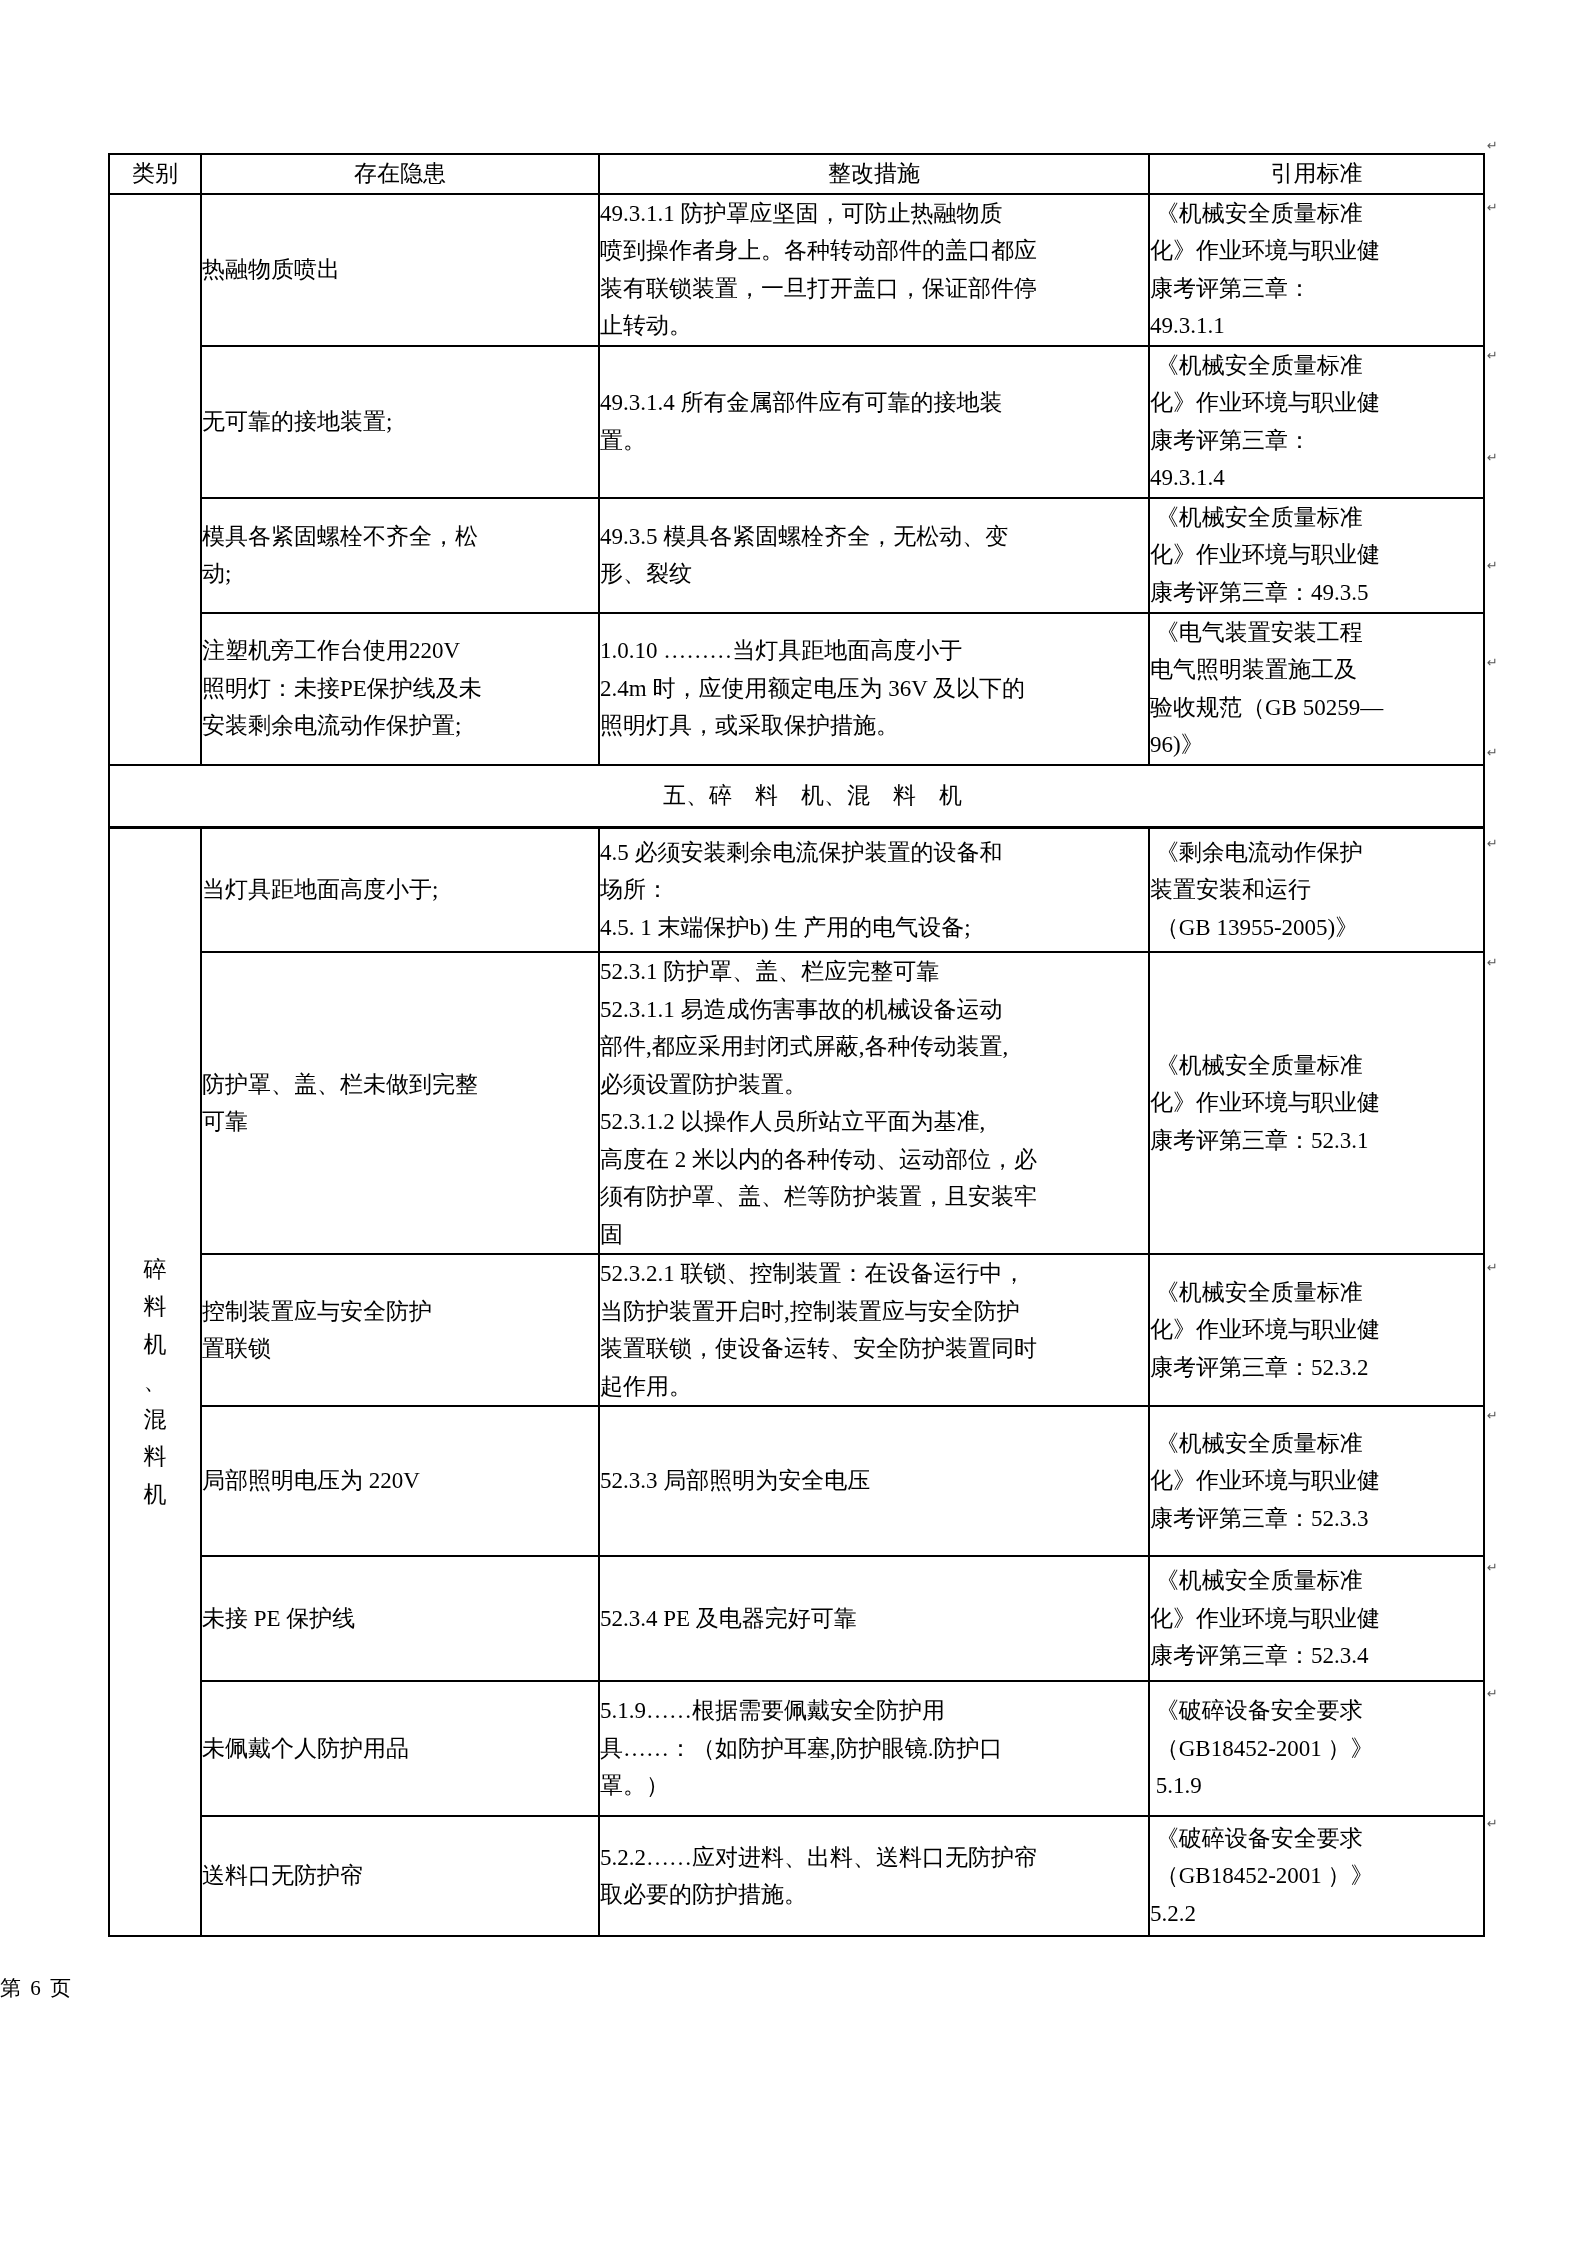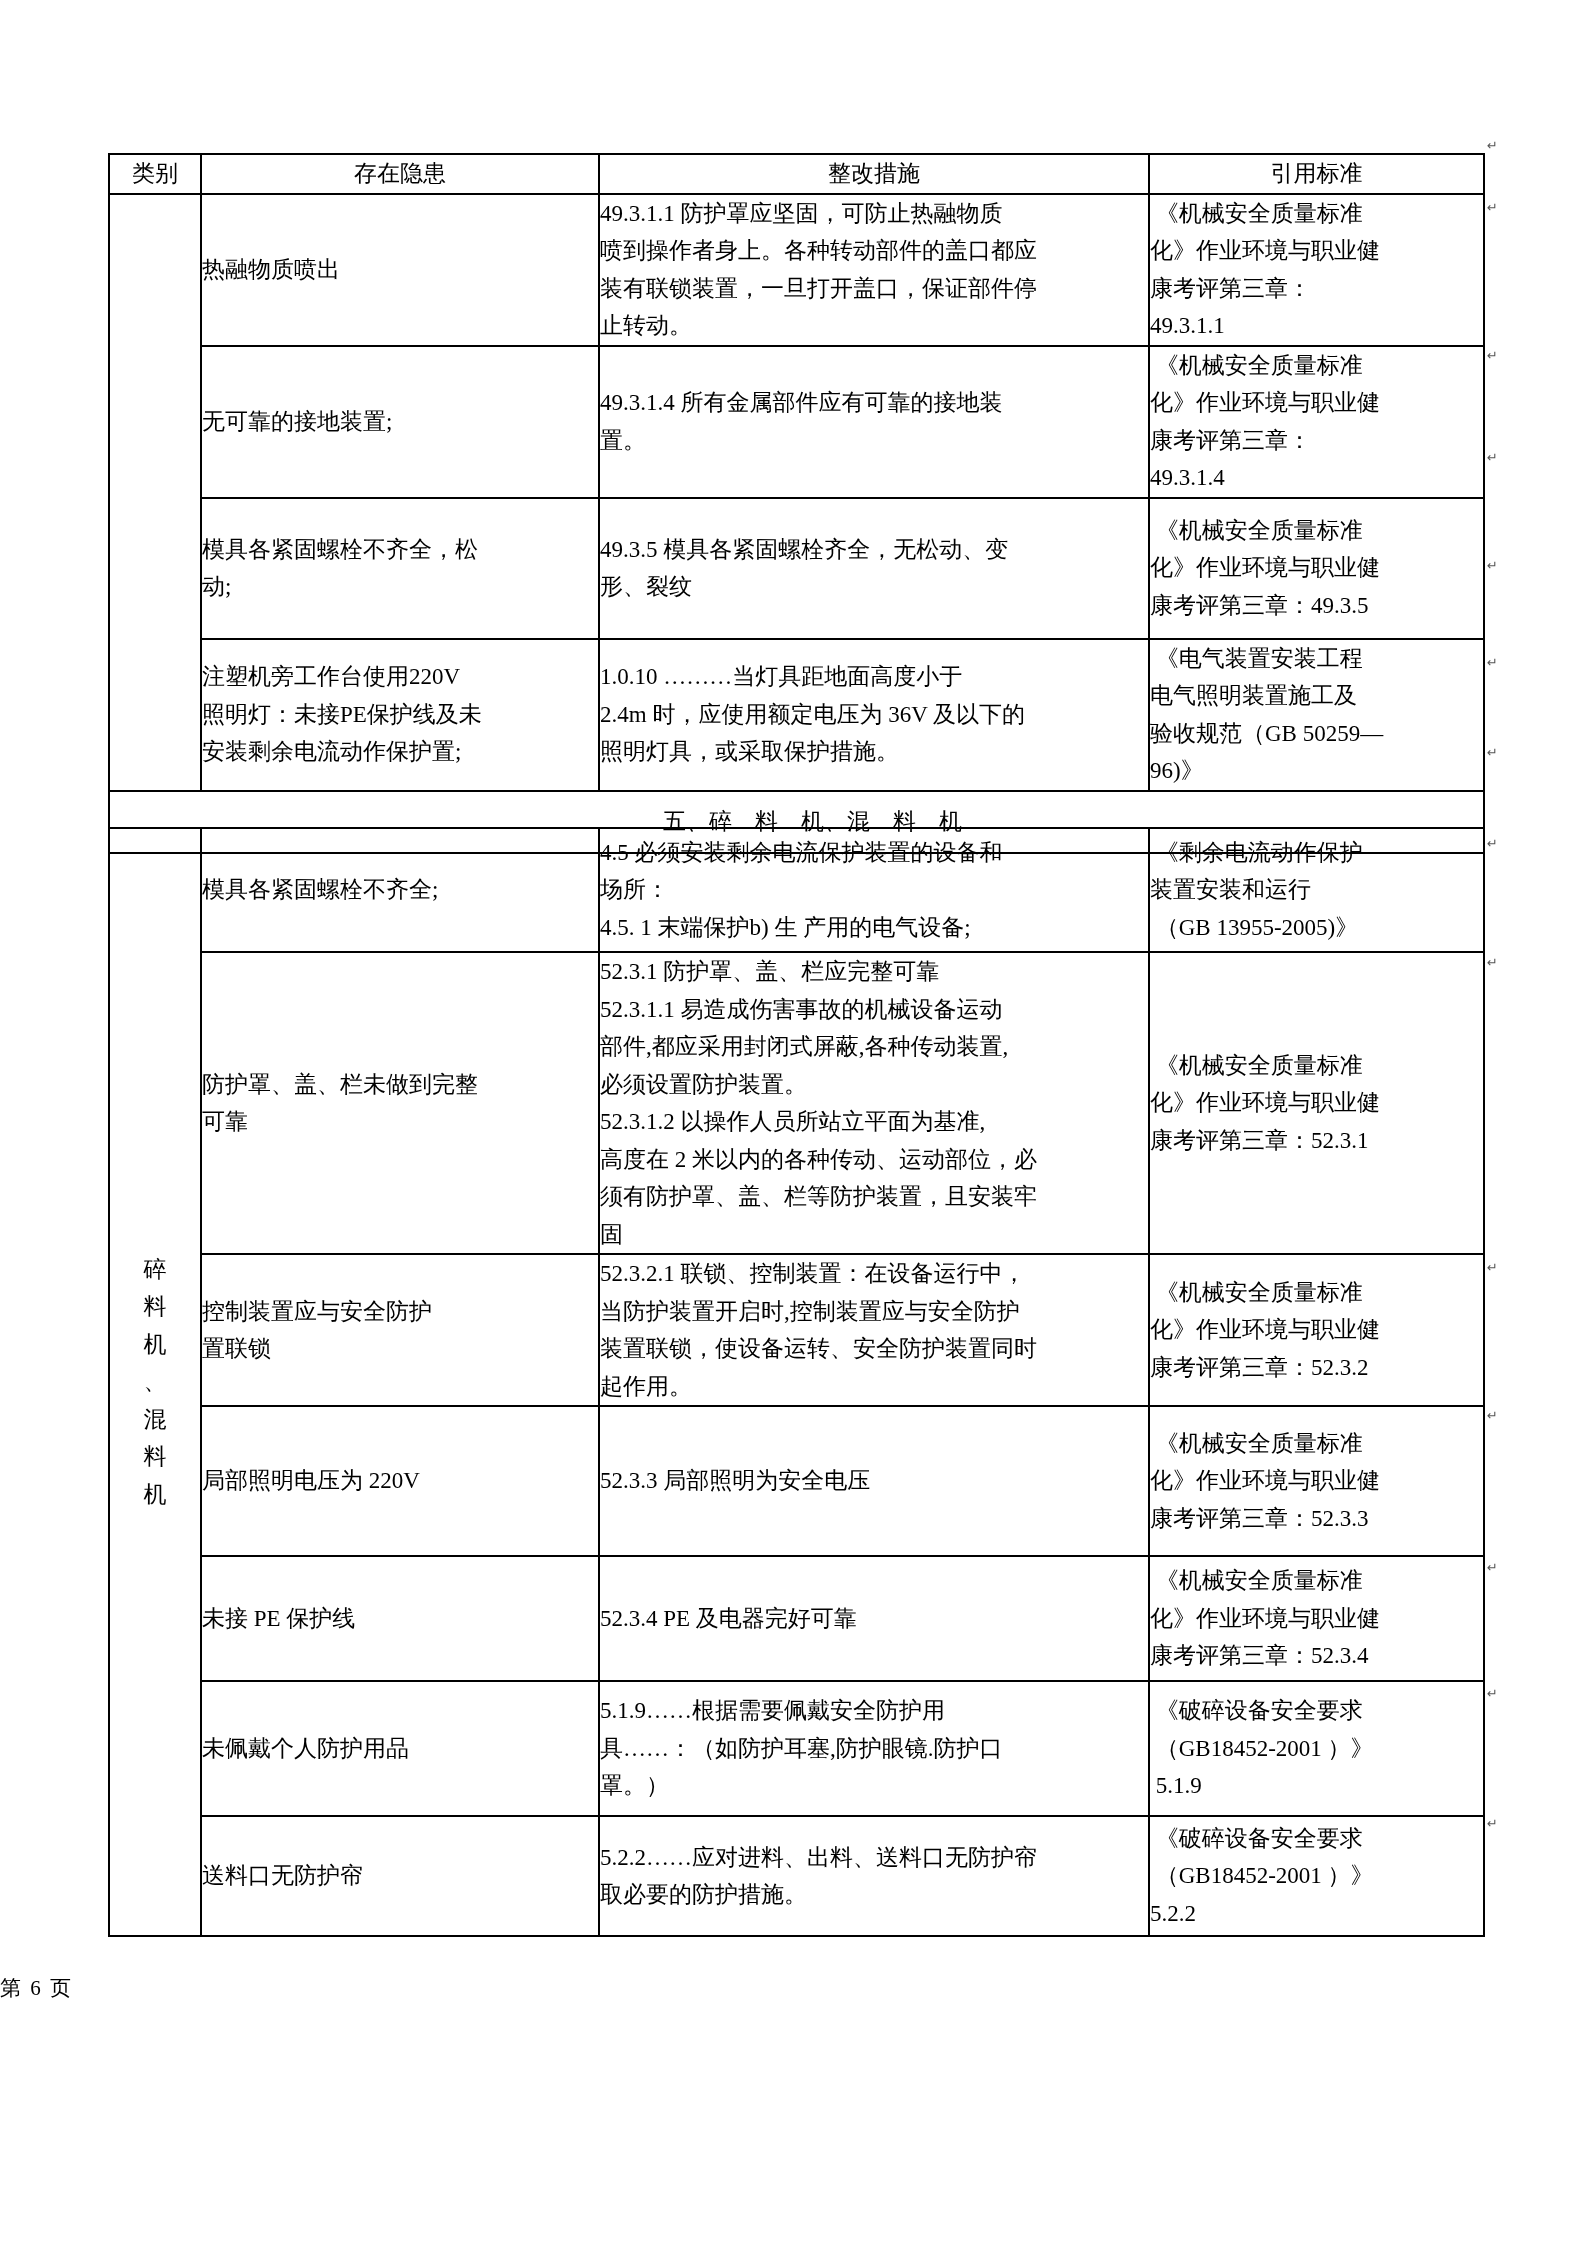--- a/index.html
+++ b/index.html
@@ -90,21 +90,21 @@
     </tr>
     <tr style="height:150px">
       <td class="haz">无可靠的接地装置;</td>
       <td class="mea">49.3.1.4 所有金属部件应有可靠的接地装
 置。</td>
       <td class="std"> 《机械安全质量标准
 化》作业环境与职业健
 康考评第三章：
 49.3.1.4</td>
     </tr>
-    <tr style="height:141px">
+    <tr style="height:115px">
       <td class="haz">模具各紧固螺栓不齐全，松
 动;</td>
       <td class="mea">49.3.5 模具各紧固螺栓齐全，无松动、变
 形、裂纹</td>
       <td class="std"> 《机械安全质量标准
 化》作业环境与职业健
 康考评第三章：49.3.5</td>
     </tr>
     <tr style="height:149px">
       <td class="haz">注塑机旁工作台使用220V
@@ -133,21 +133,21 @@
     </colgroup>
     <tbody>
         <tr style="height:124px">
       <td class="cat-vert" rowspan="7">碎
 料
 机
 、
 混
 料
 机</td>
-      <td class="haz">模具各紧固螺栓不齐全;</td>
+      <td class="haz">当灯具距地面高度小于;</td>
       <td class="mea">4.5 必须安装剩余电流保护装置的设备和
 场所：
 4.5. 1 末端保护b) 生 产用的电气设备;</td>
       <td class="std"> 《剩余电流动作保护
 装置安装和运行
  （GB 13955-2005)》</td>
     </tr>
     <tr style="height:302px">
       <td class="haz">防护罩、盖、栏未做到完整
 可靠</td>

